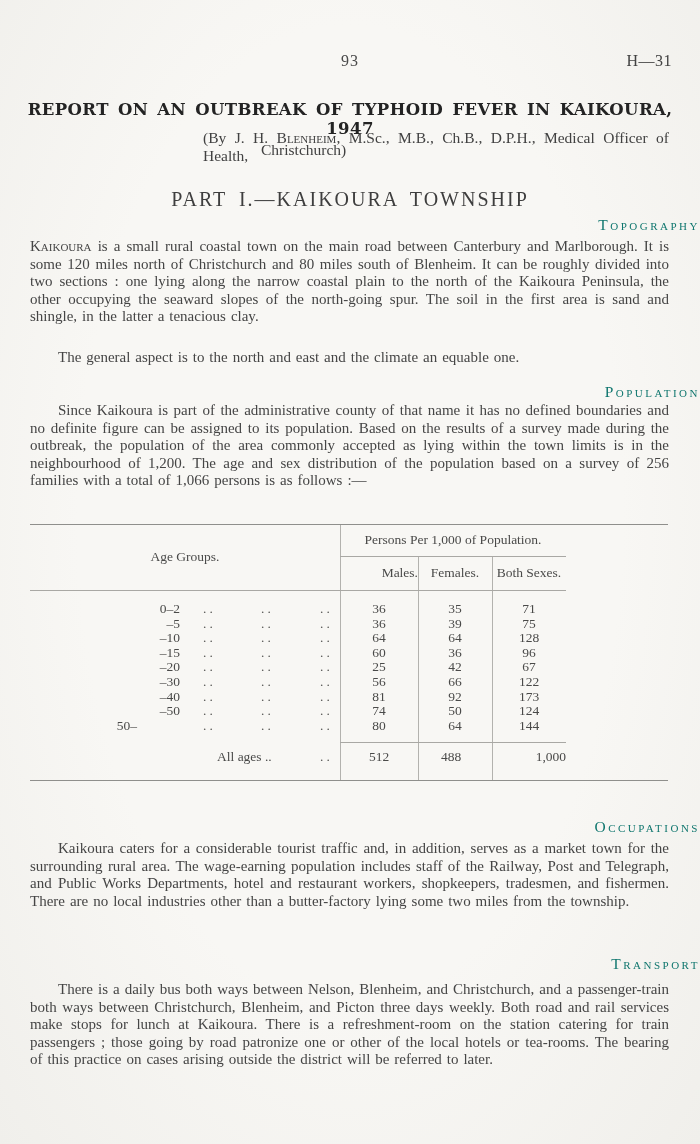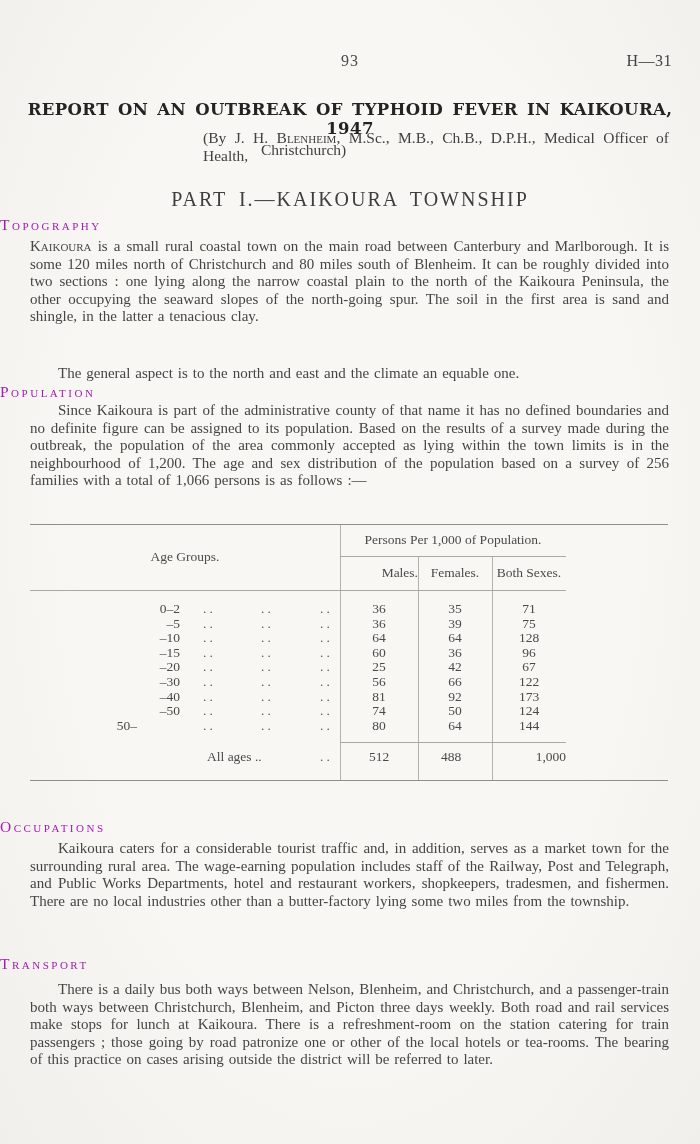--- a/index.html
+++ b/index.html
@@ -39,36 +39,36 @@
   .sc { font-variant:small-caps; }
 
   .part-heading {
     position:absolute; top:188px; left:0; width:100%;
     text-align:center; font-size:20px; color:#3e3e3e;
     letter-spacing:2px; word-spacing:5px;
   }
 
   .section-heading {
     position:absolute; left:0; width:100%;
-    text-align:left;
-    font-variant:small-caps; font-size:15.5px; color:#a21caf;
+    text-align:right;
+    font-variant:small-caps; font-size:15.5px; color:#0f766e;
     letter-spacing:2.5px;
   }
   .sh-topography { top:216px; }
   .sh-population { top:383px; }
   .sh-occupations { top:818px; }
   .sh-transport  { top:955px; }
 
   .para {
     position:absolute; left:30px; width:639px;
     font-size:15px; line-height:17.6px;
     text-align:justify; color:#454545; word-spacing:1.2px;
   }
   .p-topo1 { top:238px; }
-  .p-topo2 { top:349px; text-indent:28px;margin-top:16px; }
+  .p-topo2 { top:349px; text-indent:28px; }
   .p-pop   { top:402px; text-indent:28px; }
   .p-occ   { top:840px; text-indent:28px; }
   .p-trans { top:981px; text-indent:28px; }
 
   
   .tbl {
     position:absolute; left:30px; top:524px; width:638px; height:255px;
     border-top:1px solid #8f8f8c; border-bottom:1px solid #8f8f8c;
     font-size:13.5px; color:#4a4a49;
   }
@@ -93,21 +93,21 @@
   .age-label { position:absolute; left:0; width:150px; text-align:right; }
   .rows div.trow:nth-of-type(9) .age-label { transform:translateX(-43px); }
   .ld { letter-spacing:3px; color:#5a5a58; }
   .l1 { position:absolute; left:173px; }
   .l2 { position:absolute; left:231px; }
   .l3 { position:absolute; left:290px; }
   .num-cell { text-align:center; }
   .nm { width:78px; } .nf { width:74px; } .nb { width:74px; }
 
   .total-row { position:absolute; left:0; top:224px; width:536px; height:16px; line-height:16px; }
-  .total-label { position:absolute; left:177px; }
+  .total-label { position:absolute; left:187px; }
   .total-ld { position:absolute; left:290px; }
   .tm { position:absolute; left:310px; width:78px; text-align:center; }
   .tf { position:absolute; left:384px; width:74px; text-align:center; }
   .tb { position:absolute; left:462px; width:74px; text-align:right; }
 </style>
 </head>
 <body>
 
 <div class="page">
 

